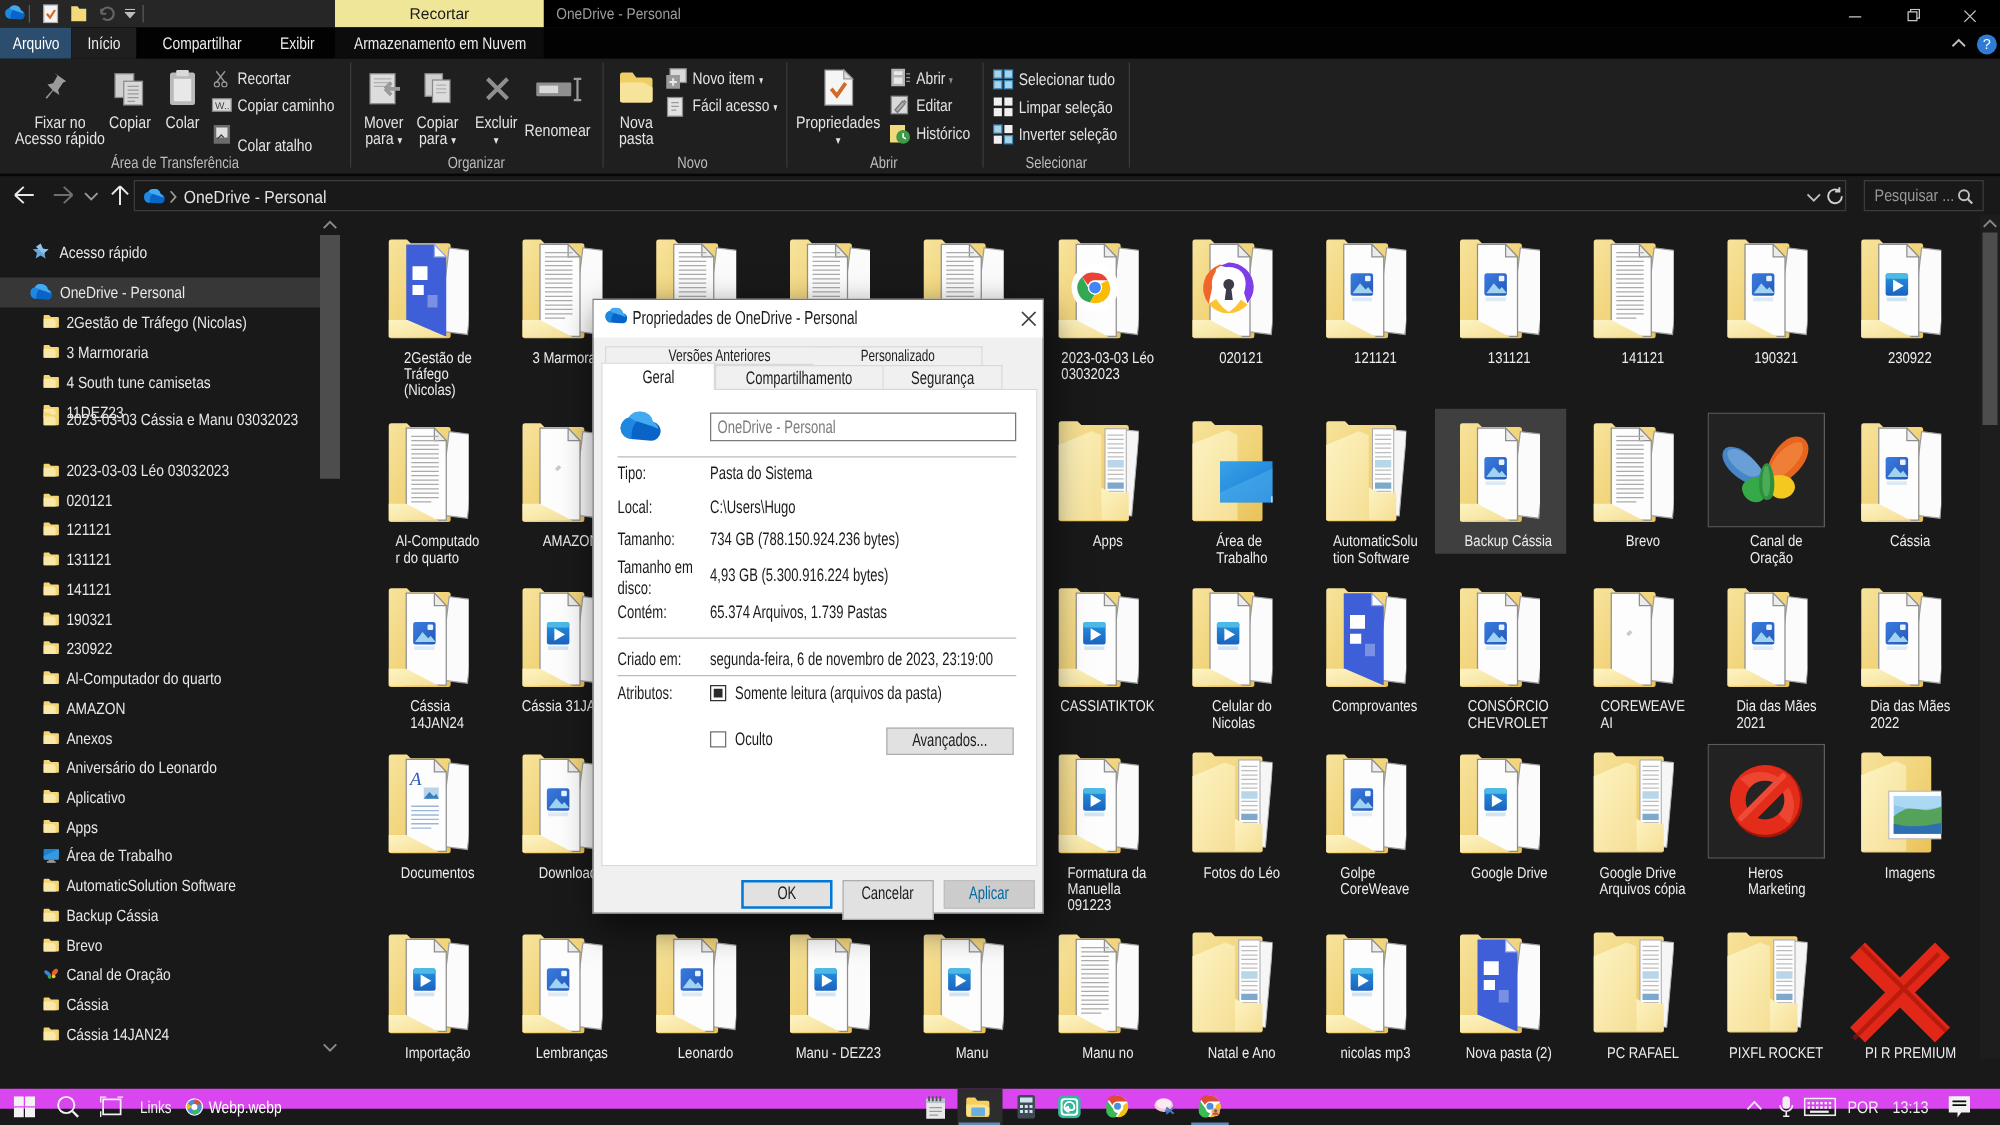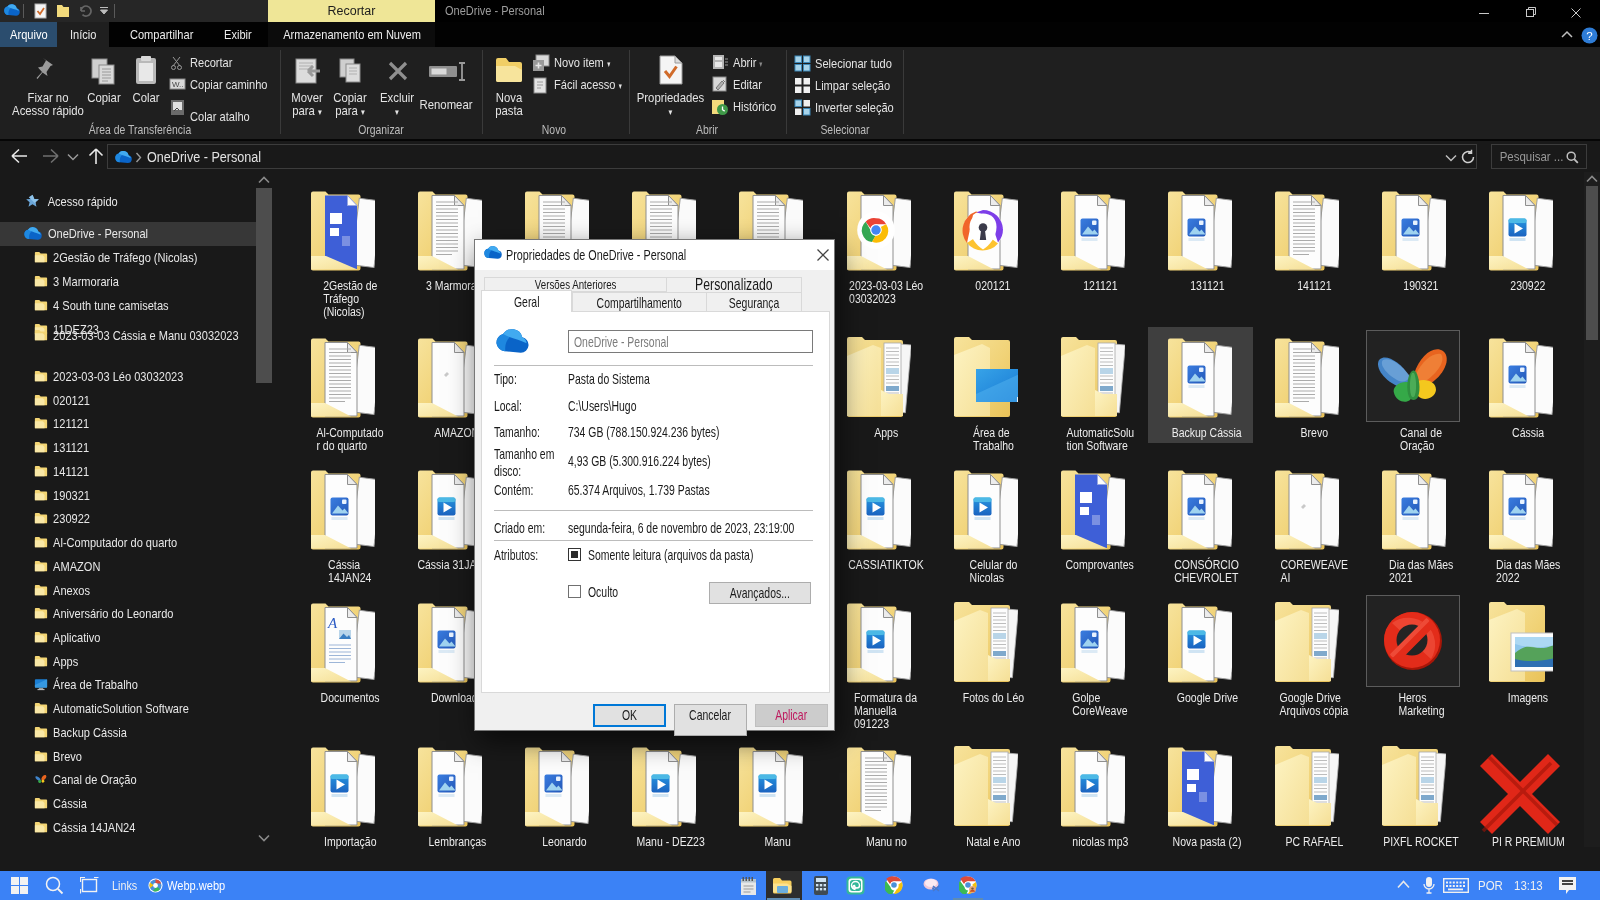--- a/index.html
+++ b/index.html
@@ -63,21 +63,21 @@
   #dlg .dt { position:absolute; transform:scaleX(.72); transform-origin:0 0; white-space:nowrap; }
   #dlg .dtab { position:absolute; background:#f0f0f0; border:1px solid #d9d9d9; text-align:center; }
   #dlg .dtab span, #dlg .dbtn span { display:inline-block; transform:scaleX(.72); white-space:nowrap; }
   #dlg .dbtn { position:absolute; background:#e1e1e1; border:1px solid #adadad; text-align:center; }
 
   
   #statusbar { position:absolute; left:0; top:847px; width:1600px; height:24px; background:#2b2b2b;
     color:#e0e0e0; font-size:13px; }
 
   
-  #taskbar { position:absolute; left:0; top:871px; width:1600px; height:29px; background:#3b82f6;
+  #taskbar { position:absolute; left:0; top:871px; width:1600px; height:16px; background:#d946ef;
     color:#f0f0f0; font-size:13.5px; }
 
   
   #wm { position:absolute; left:1332px; top:833px; width:268px; height:55px; opacity:.92; }
 </style>
 </head>
 <body>
 <div id="stage">
 <svg width="0" height="0" style="position:absolute">
 <defs>
@@ -945,21 +945,21 @@
     <div style="position:absolute;left:0;top:0;width:359px;height:30px;background:#fff"></div>
     <svg style="position:absolute;left:8px;top:6px" width="19" height="13">
         <use href="#cloud"></use>
       </svg>
     <div class="dt" style="left:31px;top:6px;font-size:15px">Propriedades de OneDrive - Personal</div>
     <svg style="position:absolute;left:342px;top:9px" width="12" height="12">
         <path d="M0.5 0.5 l11 11 M11.5 0.5 l-11 11" stroke="#444" stroke-width="1.3"></path>
       </svg>
 
     <div class="dtab" style="left:9px;top:37px;width:183px;height:15px;line-height:14px;font-size:13.5px"><span>Versões Anteriores</span></div>
-    <div class="dtab" style="left:192px;top:37px;width:135px;height:27px;line-height:14px;border-left:0;font-size:17px"><span>Personalizado</span></div>
+    <div class="dtab" style="left:176px;top:37px;width:135px;height:27px;line-height:14px;border-left:0;font-size:13px"><span>Personalizado</span></div>
     <div class="dtab" style="left:97px;top:52px;width:135px;height:20px;line-height:20px"><span>Compartilhamento</span></div>
     <div class="dtab" style="left:232px;top:52px;width:95px;height:20px;line-height:20px;border-left:0"><span>Segurança</span></div>
 
     <div style="position:absolute;left:6px;top:71px;width:349px;height:382px;background:#fff;border:1px solid #d9d9d9"></div>
     <div class="dtab" style="left:6px;top:50px;width:91px;height:22px;line-height:22px;background:#fff;border-bottom:0"><span>Geral</span></div>
 
     <svg style="position:absolute;left:19px;top:89px" width="35" height="24">
         <use href="#cloud"></use>
       </svg>
     <div style="position:absolute;left:93px;top:90px;width:245px;height:23px;border:1px solid #7a7a7a;background:#fff"></div>
@@ -983,21 +983,21 @@
     <div style="position:absolute;left:93px;top:308px;width:13px;height:13px;border:1px solid #333;background:#fff">
         <div style="position:absolute;left:2px;top:2px;width:7px;height:7px;background:#2b2b2b"></div>
       </div>
     <div class="dt" style="left:113px;top:307px">Somente leitura (arquivos da pasta)</div>
     <div style="position:absolute;left:93px;top:345px;width:13px;height:13px;border:1px solid #707070;background:#fff"></div>
     <div class="dt" style="left:113px;top:344px">Oculto</div>
     <div class="dbtn" style="left:234px;top:342px;width:102px;height:22px;line-height:20px"><span>Avançados...</span></div>
 
     <div class="dbtn" style="left:118px;top:464px;width:73px;height:23px;line-height:19px;border:2px solid #0078d7"><span>OK</span></div>
     <div class="dbtn" style="left:199px;top:464px;width:73px;height:32px;line-height:21px"><span>Cancelar</span></div>
-    <div class="dbtn" style="left:280px;top:464px;width:73px;height:23px;line-height:21px;background:#ccc;border:1px solid #bfbfbf;color:#be185d"><span>Aplicar</span></div>
+    <div class="dbtn" style="left:280px;top:464px;width:73px;height:23px;line-height:21px;background:#ccc;border:1px solid #bfbfbf;color:#0369a1"><span>Aplicar</span></div>
   </div>
 
   <div id="taskbar">
     <svg style="position:absolute;left:11px;top:6px" width="17" height="17">
       <g fill="#f2f2f2">
           <rect x="0" y="0" width="8" height="8"></rect>
           <rect x="9" y="0" width="8" height="8"></rect>
           <rect x="0" y="9" width="8" height="8"></rect>
           <rect x="9" y="9" width="8" height="8"></rect>
         </g>

